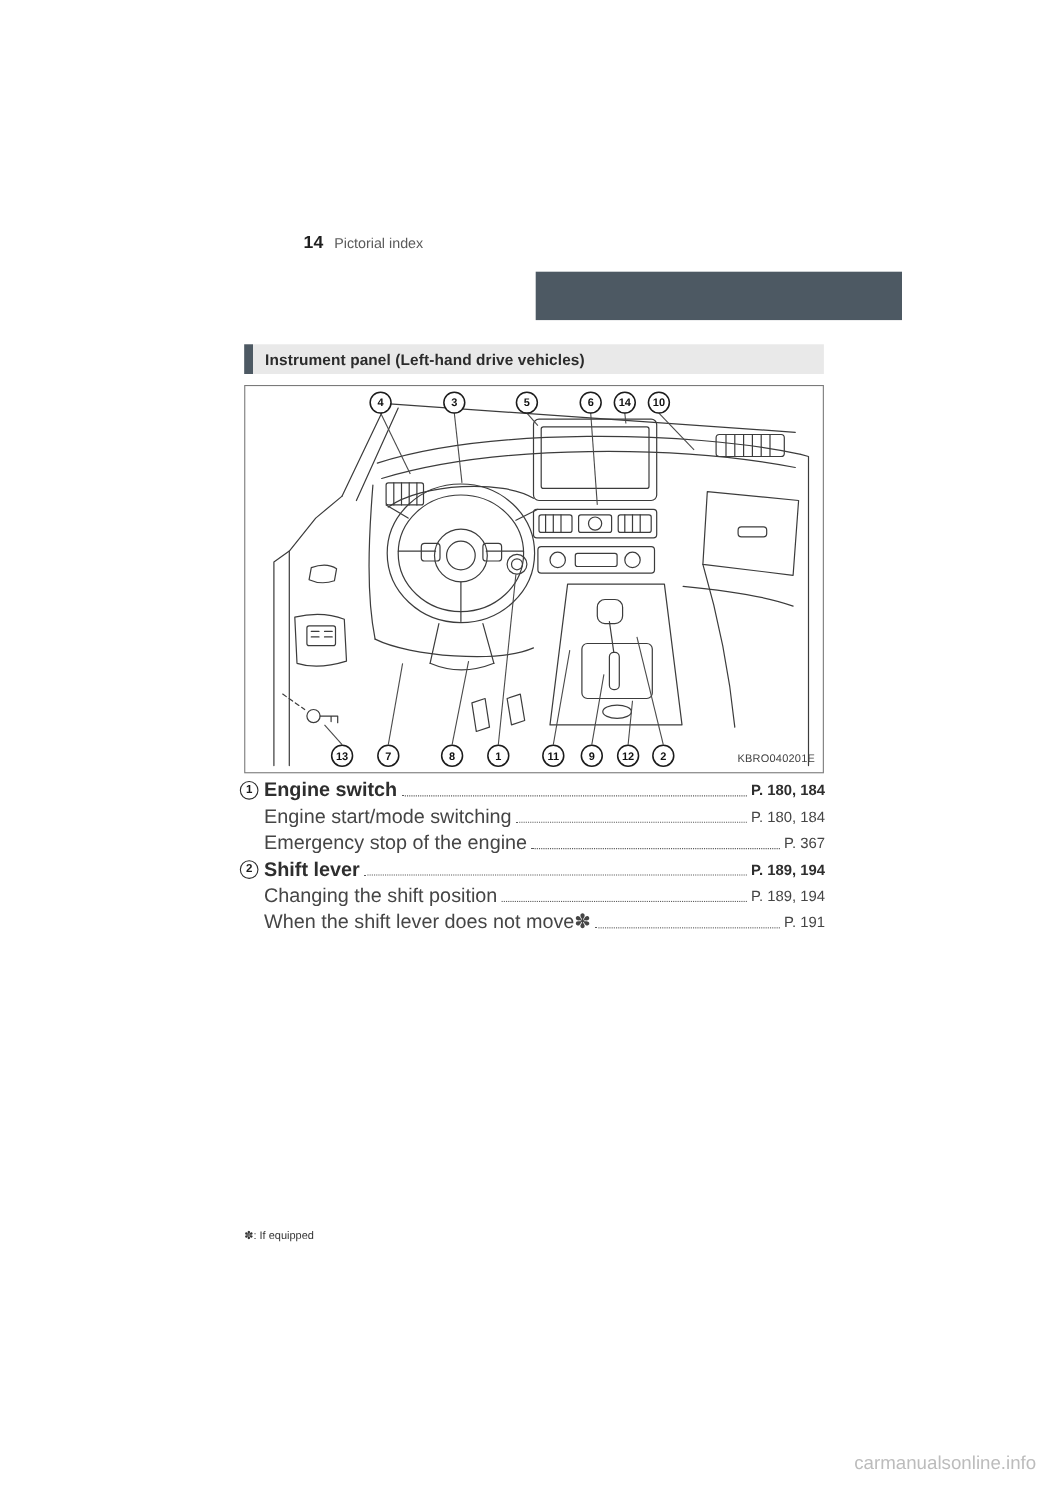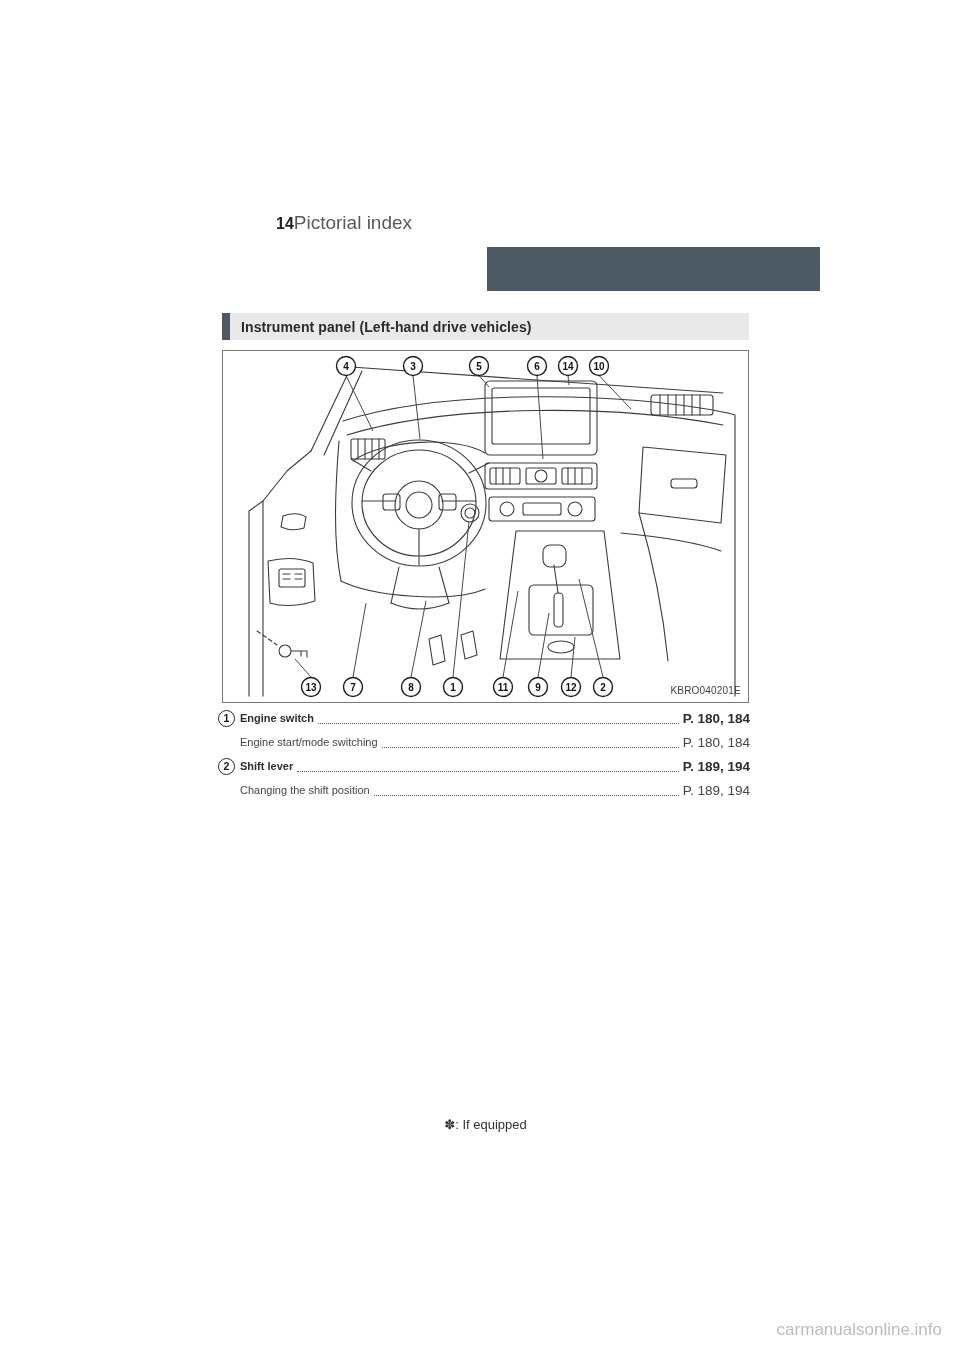--- a/index.html
+++ b/index.html
@@ -1,46 +1,46 @@
 <!DOCTYPE html>
 <html><head>
 <meta charset="utf-8">
 <style>
   * { margin: 0; padding: 0; box-sizing: border-box; }
   html, body { width: 960px; height: 1358px; background: #ffffff; overflow: hidden; }
   body { font-family: "Liberation Sans", sans-serif; position: relative; color: #2e2e2e; }
 
   .pg-header { position: absolute; top: 212px; left: 276px; display: flex; align-items: baseline; }
   .pg-num { font-size: 16px; font-weight: bold; color: #1f1f1f; }
-  .pg-title { font-size: 19px; color: #5a5a5a; }
+  .pg-title { font-size: 13px; color: #5a5a5a; margin-left: 10px; }
 
   .chapter-banner { position: absolute; top: 247px; left: 487px; width: 333px; height: 44px; background: #4d5963; }
 
   .section-bar { position: absolute; top: 313px; left: 222px; width: 527px; height: 27px; background: #e9e9e9; display: flex; align-items: center; }
   .section-bullet { width: 8px; height: 27px; background: #4d5963; flex: none; }
   .section-title { font-size: 14px; font-weight: bold; color: #2b2b2b; padding-left: 11px; letter-spacing: 0.1px; }
 
   .figure-box { position: absolute; top: 350px; left: 222px; width: 527px; height: 353px; border: 1px solid #7a7a7a; background: #fff; }
   .figure-code { position: absolute; right: 7px; bottom: 6px; font-size: 10px; color: #3f3f3f; letter-spacing: 0.2px; }
 
   .diagram { stroke: #3c3c3c; stroke-width: 1.1; fill: none; stroke-linejoin: round; stroke-linecap: round; }
   .leaders { stroke: #4a4a4a; stroke-width: 1; fill: none; }
   .co circle { fill: #ffffff; stroke: #1c1c1c; stroke-width: 1.4; }
   .co text { font-family: "Liberation Sans", sans-serif; font-size: 10px; font-weight: bold; fill: #111; text-anchor: middle; }
 
   .index { position: absolute; top: 708px; left: 218px; width: 532px; }
   .row { display: flex; align-items: flex-end; margin-bottom: 7px; }
   .row.main { margin-top: 2px; font-weight: bold; color: #2e2e2e; }
   .circled { width: 17px; height: 17px; border: 1.4px solid #2a2a2a; border-radius: 50%; display: inline-flex; align-items: center; justify-content: center; font-size: 10.5px; font-weight: bold; color: #1c1c1c; margin-right: 5px; flex: none; line-height: 1; }
   .row.sub { padding-left: 22px; color: #454545; font-weight: normal; }
-  .lbl { font-size: 11px; line-height: 17px; white-space: nowrap; }
+  .lbl { font-size: 18px; line-height: 17px; white-space: nowrap; }
   .dots { flex: 1; border-bottom: 1.6px dotted #5a5a5a; margin: 0 4px 3px 4px; min-width: 20px; }
   .pgref { font-size: 13.5px; line-height: 17px; white-space: nowrap; }
 
-  .footnote { position: absolute; top: 1117px; left: 222px; width: 527px; text-align: center; font-size: 13px; color: #333; }
+  .footnote { position: absolute; top: 1117px; left: 222px; width: 527px; text-align: left; font-size: 10px; color: #333; }
   .watermark { position: absolute; top: 1320px; right: 18px; font-size: 17px; color: #bcbcbc; }
 </style>
 </head>
 <body>
 
 <div class="page">
 
   <div class="pg-header">
     <span class="pg-num">14</span>
     <span class="pg-title">Pictorial index</span>
@@ -219,32 +219,42 @@
       <span class="circled">1</span>
       <span class="lbl">Engine switch</span>
       <span class="dots"></span>
       <span class="pgref">P. 180, 184</span>
     </div>
     <div class="row sub">
       <span class="lbl">Engine start/mode switching</span>
       <span class="dots"></span>
       <span class="pgref">P. 180, 184</span>
     </div>
+    <div class="row sub">
+      <span class="lbl">Emergency stop of the engine</span>
+      <span class="dots"></span>
+      <span class="pgref">P. 367</span>
+    </div>
 
     <div class="row main">
       <span class="circled">2</span>
       <span class="lbl">Shift lever</span>
       <span class="dots"></span>
       <span class="pgref">P. 189, 194</span>
     </div>
     <div class="row sub">
       <span class="lbl">Changing the shift position</span>
       <span class="dots"></span>
       <span class="pgref">P. 189, 194</span>
     </div>
+    <div class="row sub">
+      <span class="lbl">When the shift lever does not move✽</span>
+      <span class="dots"></span>
+      <span class="pgref">P. 191</span>
+    </div>
 
   </div>
 
   <div class="footnote">✽: If equipped</div>
 
   <div class="watermark">carmanualsonline.info</div>
 
 </div>
 
 </body></html>

